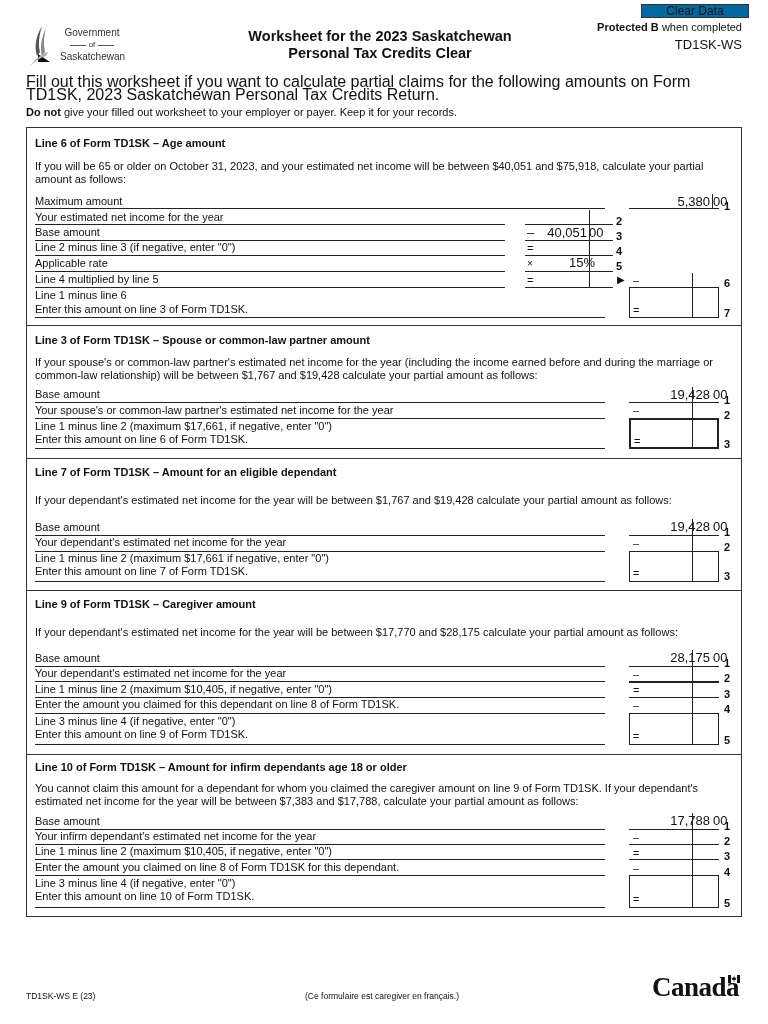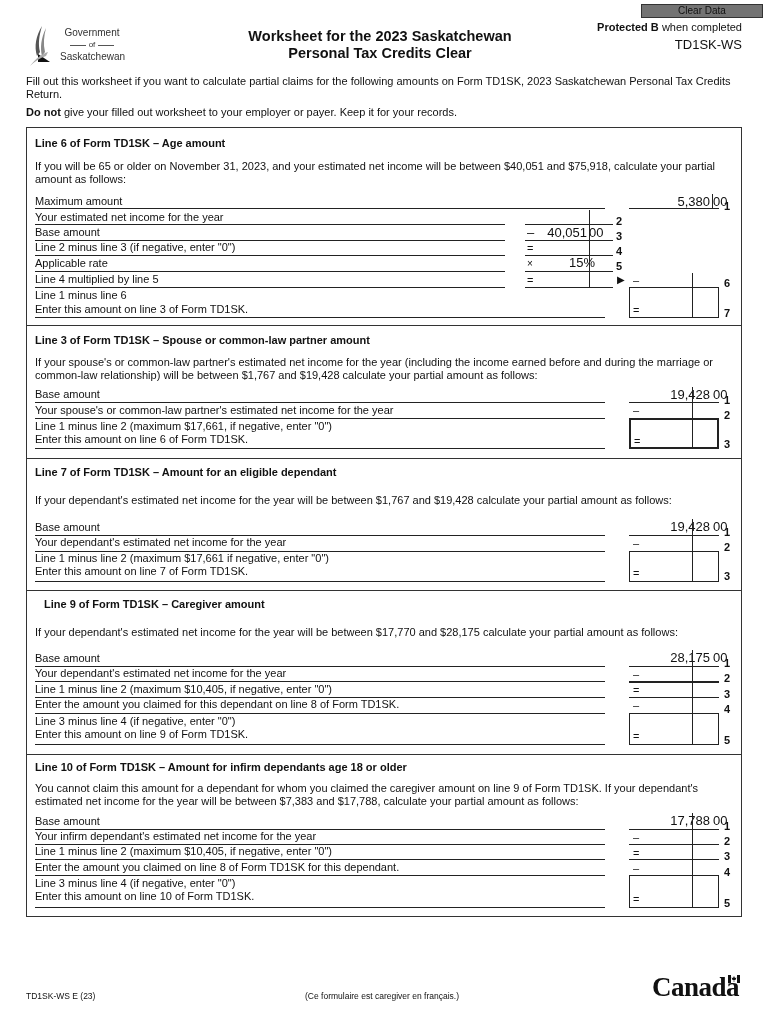--- a/index.html
+++ b/index.html
@@ -8,25 +8,25 @@
     font-family: "Liberation Sans", sans-serif; color: #111; font-size: 11px;
     overflow: hidden;
   }
   .abs { position: absolute; }
   
   .logo { left: 28px; top: 24px; width: 100px; height: 44px; }
   .logo-text { position: absolute; left: 32px; top: 3px; width: 64px; text-align: center; font-size: 10px; line-height: 12px; color: #333; }
   .logo-of { display: flex; align-items: center; justify-content: center; gap: 3px; font-size: 8px; }
   .logo-of span.line { display: inline-block; width: 16px; height: 1px; background: #555; }
   .title { left: 230px; top: 28px; width: 300px; text-align: center; font-weight: bold; font-size: 14.5px; line-height: 17px; }
-  .clear-btn { left: 641px; top: 4px; width: 122px; height: 14px; background: #737373; border: 1px solid #333; font-size: 10px; text-align: center; line-height: 12px; cursor: pointer; color: #111; }
+  .clear-btn { left: 641px; top: 4px; width: 108px; height: 14px; background: #0369a1; border: 1px solid #333; font-size: 12px; text-align: center; line-height: 12px; cursor: pointer; color: #111; }
   .protected { right: 26px; top: 21px; font-size: 11px; }
   .protected b { font-weight: bold; }
   .form-code { right: 26px; top: 37px; font-size: 13px; }
-  .intro { left: 26px; top: 75px; width: 720px; font-size: 11px; line-height: 13px; }
+  .intro { left: 26px; top: 75px; width: 720px; font-size: 16px; line-height: 13px; }
   .donot { left: 26px; top: 106px; font-size: 11px; }
   
   .section { position: absolute; left: 26px; width: 716px; border: 1px solid #333; border-bottom: none; }
   .section.last { border-bottom: 1px solid #333; }
   .sec-title { position: absolute; left: 8px; font-weight: bold; font-size: 11px; }
   .sec-desc { position: absolute; left: 8px; width: 700px; font-size: 11px; line-height: 13px; }
   .row-label { position: absolute; left: 8px; font-size: 11px; line-height: 12px; }
   .rule { position: absolute; height: 1px; background: #222; }
   .rule.thick { height: 2px; }
   .vline { position: absolute; width: 1px; background: #222; }
@@ -69,21 +69,21 @@
 
 <div class="abs clear-btn">Clear Data</div>
 <div class="abs protected"><b>Protected B</b><span> when completed</span></div>
 <div class="abs form-code">TD1SK-WS</div>
 
 <div class="abs intro">Fill out this worksheet if you want to calculate partial claims for the following amounts on Form TD1SK, 2023 Saskatchewan Personal Tax Credits Return.</div>
 <div class="abs donot"><b>Do not</b><span> give your filled out worksheet to your employer or payer. Keep it for your records.</span></div>
 
 <div class="section" style="top:127px;height:198px;">
   <div class="sec-title" style="top:9px;">Line 6 of Form TD1SK – Age amount</div>
-  <div class="sec-desc" style="top:32px;">If you will be 65 or older on November 31, 2023, and your estimated net income will be between $40,051 and $75,918, calculate your partial amount as follows:</div>
+  <div class="sec-desc" style="top:32px;">If you will be 65 or older on October 31, 2023, and your estimated net income will be between $40,051 and $75,918, calculate your partial amount as follows:</div>
 
   <div class="row-label" style="top:67px;">Maximum amount</div>
   <div class="rule" style="left:8px;top:80px;width:570px;"></div>
   <div class="amt" style="left:620px;top:66px;width:63px;">5,380</div>
   <div class="vline" style="left:685px;top:66px;height:15px;"></div>
   <div class="amt" style="left:686px;top:66px;width:20px;text-align:left;">00</div>
   <div class="rule" style="left:602px;top:80px;width:90px;"></div>
   <div class="num" style="left:697px;top:72px;">1</div>
 
   <div class="row-label" style="top:83px;">Your estimated net income for the year</div>
@@ -183,21 +183,21 @@
   <div class="row-label" style="top:106px;">Enter this amount on line 7 of Form TD1SK.</div>
   <div class="rule" style="left:8px;top:122px;width:570px;"></div>
   <div class="box" style="left:602px;top:92px;width:90px;height:31px;">
     <div class="sym" style="left:3px;top:15px;">=</div>
   </div>
   <div class="vline" style="left:665px;top:60px;height:63px;"></div>
   <div class="num" style="left:697px;top:111px;">3</div>
 </div>
 
 <div class="section" style="top:590px;height:164px;">
-  <div class="sec-title" style="top:7px;margin-left:9px;">Line 9 of Form TD1SK – Caregiver amount</div>
+  <div class="sec-title" style="top:7px;">Line 9 of Form TD1SK – Caregiver amount</div>
   <div class="sec-desc" style="top:35px;">If your dependant's estimated net income for the year will be between $17,770 and $28,175 calculate your partial amount as follows:</div>
 
   <div class="row-label" style="top:61px;">Base amount</div>
   <div class="amt" style="left:620px;top:59px;width:63px;">28,175</div>
   <div class="amt" style="left:686px;top:59px;width:20px;text-align:left;">00</div>
   <div class="rule" style="left:8px;top:75px;width:570px;"></div>
   <div class="rule" style="left:602px;top:75px;width:90px;"></div>
   <div class="num" style="left:697px;top:66px;">1</div>
 
   <div class="row-label" style="top:76px;">Your dependant's estimated net income for the year</div>

